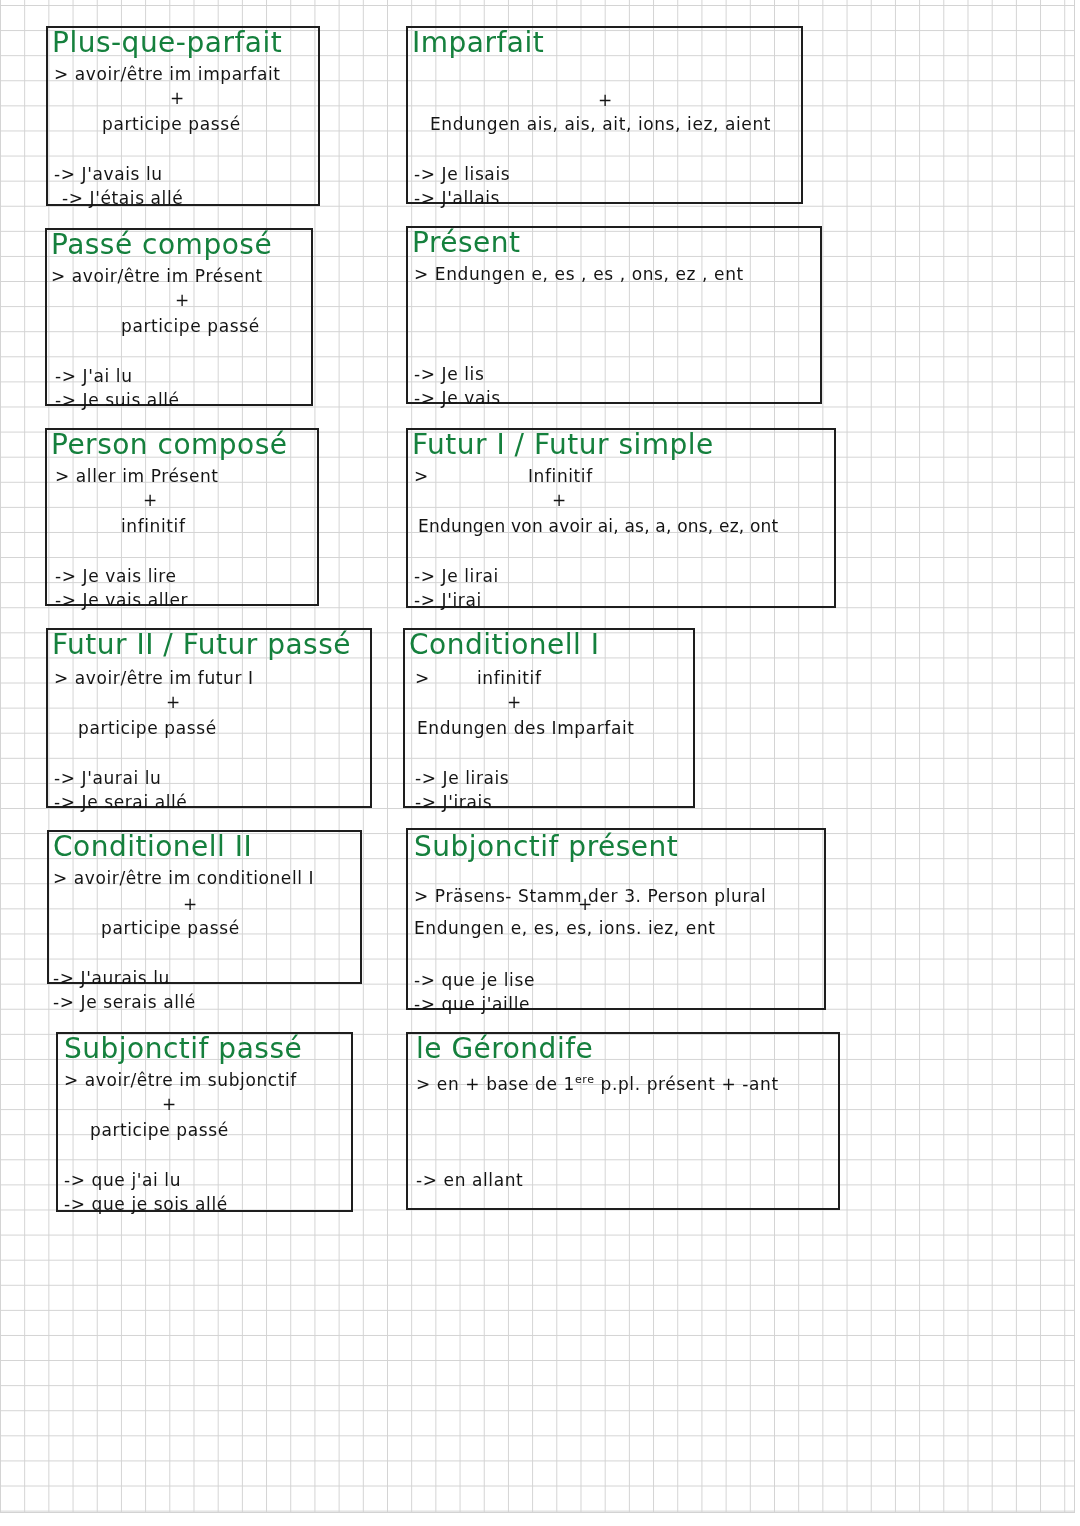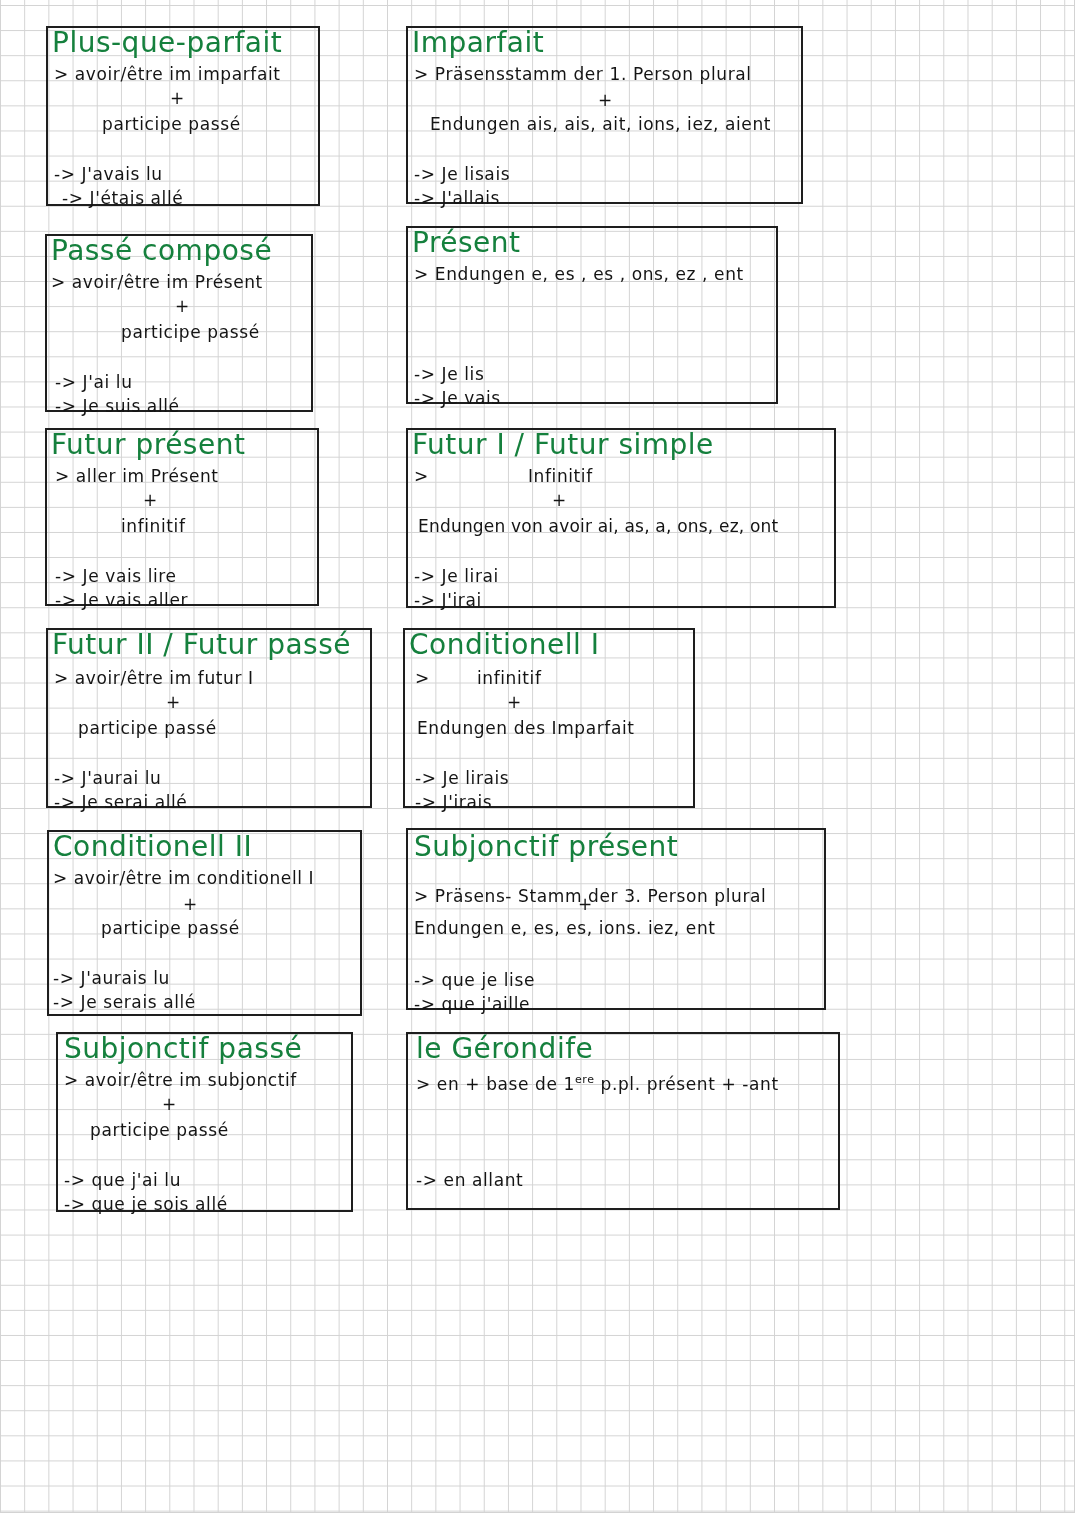--- a/index.html
+++ b/index.html
@@ -45,45 +45,44 @@
   <div class="title">Plus-que-parfait</div>
   <div class="line" style="left:6px;top:36px;">&gt; avoir/être im imparfait</div>
   <div class="line" style="left:122px;top:60px;">+</div>
   <div class="line" style="left:54px;top:86px;">participe passé</div>
   <div class="line" style="left:6px;top:136px;">-&gt; J'avais lu</div>
   <div class="line" style="left:6px;top:160px;margin-left:8px;">-&gt; J'étais allé</div>
 </div>
 
 <div class="card" style="left:406px;top:26px;width:397px;height:178px;">
   <div class="title">Imparfait</div>
-  <div class="line" style="left:6px;top:36px;">&gt; Präsensstamm der 1. Person plural</div>
   <div class="line" style="left:190px;top:62px;">+</div>
   <div class="line" style="left:22px;top:86px;">Endungen ais, ais, ait, ions, iez, aient</div>
   <div class="line" style="left:6px;top:136px;">-&gt; Je lisais</div>
   <div class="line" style="left:6px;top:160px;">-&gt; J'allais</div>
 </div>
 
-<div class="card" style="left:45px;top:234px;width:268px;height:178px;">
+<div class="card" style="left:45px;top:228px;width:268px;height:178px;">
   <div class="title">Passé composé</div>
   <div class="line" style="left:4px;top:36px;">&gt; avoir/être im Présent</div>
   <div class="line" style="left:128px;top:60px;">+</div>
   <div class="line" style="left:74px;top:86px;">participe passé</div>
   <div class="line" style="left:8px;top:136px;">-&gt; J'ai lu</div>
   <div class="line" style="left:8px;top:160px;">-&gt; Je suis allé</div>
 </div>
 
-<div class="card" style="left:406px;top:226px;width:372px;height:178px;">
+<div class="card" style="left:406px;top:226px;width:416px;height:178px;">
   <div class="title">Présent</div>
   <div class="line" style="left:6px;top:36px;">&gt; Endungen e, es , es , ons, ez , ent</div>
   <div class="line" style="left:6px;top:136px;">-&gt; Je lis</div>
   <div class="line" style="left:6px;top:160px;">-&gt; Je vais</div>
 </div>
 
 <div class="card" style="left:45px;top:428px;width:274px;height:178px;">
-  <div class="title">Futur présent</div>
+  <div class="title">Person composé</div>
   <div class="line" style="left:8px;top:36px;">&gt; aller im Présent</div>
   <div class="line" style="left:96px;top:60px;">+</div>
   <div class="line" style="left:74px;top:86px;">infinitif</div>
   <div class="line" style="left:8px;top:136px;">-&gt; Je vais lire</div>
   <div class="line" style="left:8px;top:160px;">-&gt; Je vais aller</div>
 </div>
 
 <div class="card" style="left:406px;top:428px;width:430px;height:180px;padding-left:11px;">
   <div class="title">Futur I / Futur simple</div>
   <div class="line" style="left:6px;top:36px;">&gt;</div>
@@ -106,21 +105,21 @@
 <div class="card" style="left:403px;top:628px;width:292px;height:180px;">
   <div class="title" style="left:4px;">Conditionell I</div>
   <div class="line" style="left:10px;top:38px;">&gt;</div>
   <div class="line" style="left:72px;top:38px;">infinitif</div>
   <div class="line" style="left:102px;top:62px;">+</div>
   <div class="line" style="left:12px;top:88px;">Endungen des Imparfait</div>
   <div class="line" style="left:10px;top:138px;">-&gt; Je lirais</div>
   <div class="line" style="left:10px;top:162px;">-&gt; J'irais</div>
 </div>
 
-<div class="card" style="left:47px;top:830px;width:315px;height:186px;text-decoration:underline;">
+<div class="card" style="left:47px;top:830px;width:315px;height:154px;text-decoration:underline;">
   <div class="title">Conditionell II</div>
   <div class="line" style="left:4px;top:36px;">&gt; avoir/être im conditionell I</div>
   <div class="line" style="left:134px;top:62px;">+</div>
   <div class="line" style="left:52px;top:86px;">participe passé</div>
   <div class="line" style="left:4px;top:136px;">-&gt; J'aurais lu</div>
   <div class="line" style="left:4px;top:160px;">-&gt; Je serais allé</div>
 </div>
 
 <div class="card" style="left:406px;top:828px;width:420px;height:182px;">
   <div class="title" style="left:6px;top:0px;">Subjonctif présent</div>

